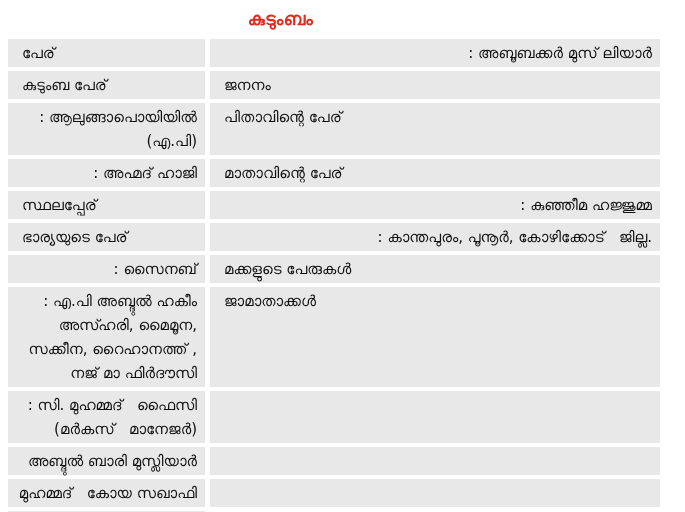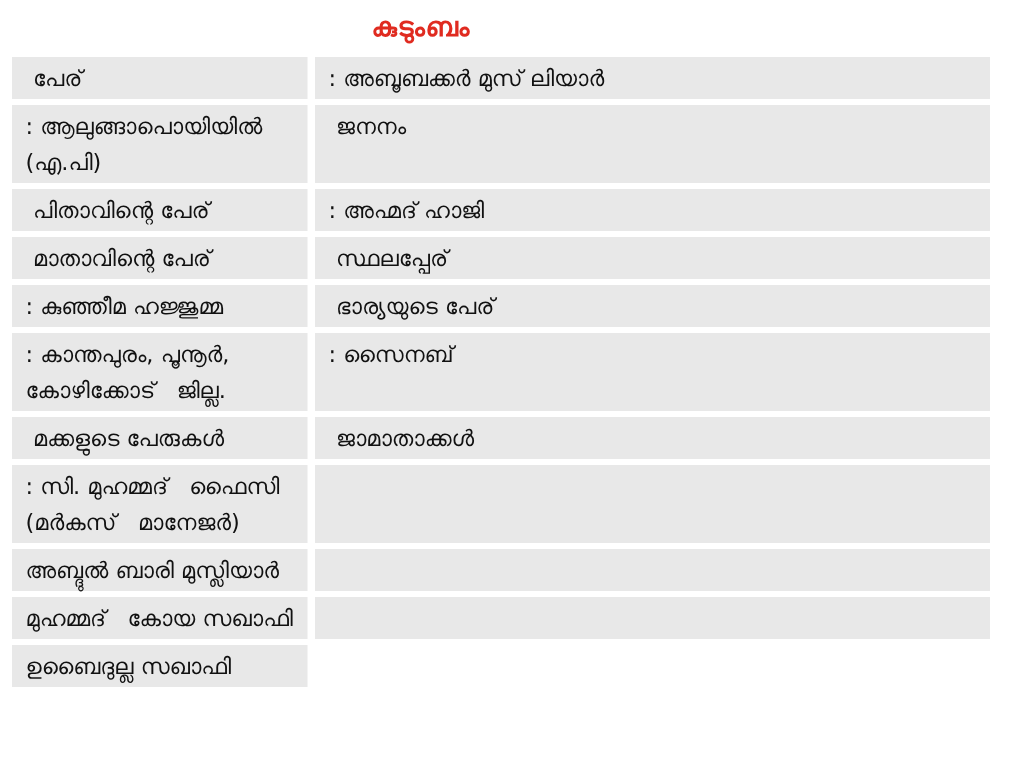--- a/index.html
+++ b/index.html
@@ -43,51 +43,54 @@
     font-size: 15px;
     line-height: 24px;
     padding: 2px 8px 2px 12px;
     white-space: pre-wrap;
   }
   .cell.label {
     padding-left: 14px;
   }
   .cell.value {
     padding-left: 9px;
+    text-align: right;
   }
 </style>
 </head>
 <body>
 
 <div class="page">
 
   <h1 class="title">കുടുംബം</h1>
 
   <div class="family-table">
 
     <div class="cell label">പേര്</div>
     <div class="cell value">: അബൂബക്കർ മുസ് ലിയാർ</div>
 
+    <div class="cell label">കുടുംബ പേര്</div>
+    <div class="cell label">ജനനം</div>
+
     <div class="cell value">: ആലുങ്ങാപൊയിയിൽ (എ.പി)</div>
-
-    <div class="cell label">ജനനം</div>
 
     <div class="cell label">പിതാവിന്റെ പേര്</div>
     <div class="cell value">: അഹ്മദ് ഹാജി</div>
 
     <div class="cell label">മാതാവിന്റെ പേര്</div>
     <div class="cell label">സ്ഥലപ്പേര്</div>
 
     <div class="cell value">: കുഞ്ഞീമ ഹജ്ജുമ്മ</div>
     <div class="cell label">ഭാര്യയുടെ പേര്</div>
 
     <div class="cell value">: കാന്തപുരം, പൂനൂർ, കോഴിക്കോട്   ജില്ല.</div>
     <div class="cell value">: സൈനബ്</div>
 
     <div class="cell label">മക്കളുടെ പേരുകൾ</div>
+    <div class="cell value">: എ.പി അബ്ദുൽ ഹകീം അസ്ഹരി, മൈമൂന, സക്കീന, റൈഹാനത്ത് ,  നജ് മാ ഫിർദൗസി</div>
 
     <div class="cell label">ജാമാതാക്കൾ</div>
     <div class="cell value">: സി. മുഹമ്മദ്   ഫൈസി (മർകസ്   മാനേജർ)</div>
 
     <div class="cell label"></div>
     <div class="cell value">അബ്ദുൽ ബാരി മുസ്ലിയാർ</div>
 
     <div class="cell label"></div>
     <div class="cell value">മുഹമ്മദ്   കോയ സഖാഫി</div>
 

